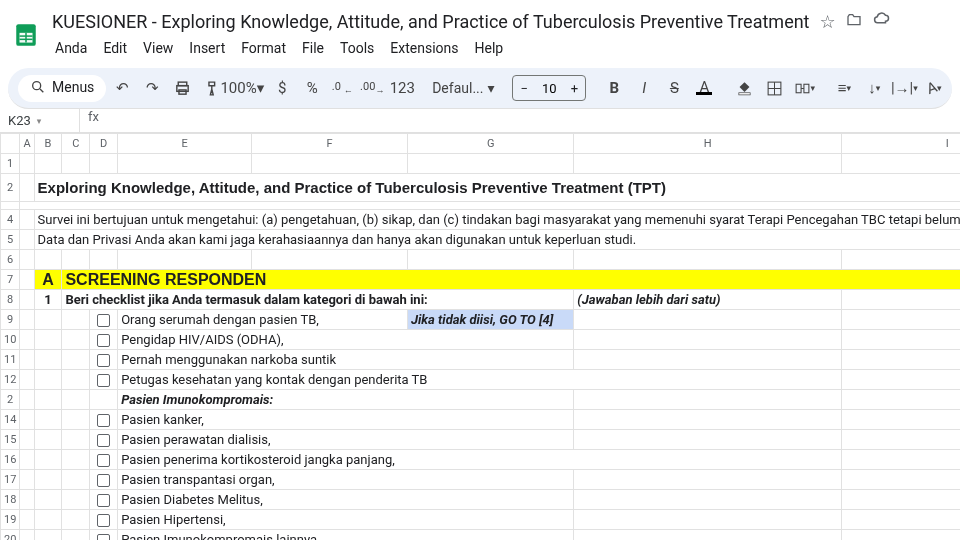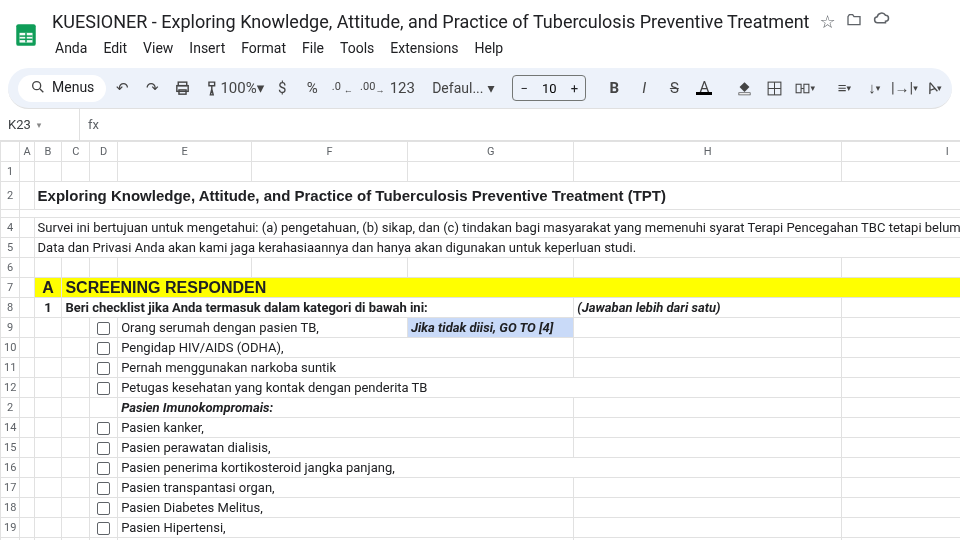--- a/index.html
+++ b/index.html
@@ -15,21 +15,21 @@
 .menu-item{padding:4px 7px;font-size:14px;color:#202124;border-radius:4px;cursor:pointer}
 .toolbar{display:flex;align-items:center;padding:6px 10px;gap:2px;border-bottom:1px solid #e0e0e0;margin:6px 8px 0 8px;background:#edf2fa;border-radius:24px}
 .tb-btn{min-width:28px;height:28px;display:flex;align-items:center;justify-content:center;border-radius:4px;color:#444;cursor:pointer;font-size:15px}
 .tb-sep{width:1px;height:20px;background:#c7c7c7;margin:0 4px}
 .menus-pill{background:#fff;border-radius:16px;padding:4px 12px;display:flex;align-items:flex-start;gap:6px;font-size:14px}
 .zoom-box{font-size:15px;padding:0 4px}
 .font-sel{display:flex;gap:4px;padding:0 6px;font-size:14px;min-width:70px}
 .size-box{display:flex;align-items:center;border:1px solid #747775;border-radius:4px;margin:0 2px}
 .size-box input{width:28px;border:none;text-align:center;font-size:13px;background:transparent;outline:none}
 .size-btn{width:22px;height:24px;display:flex;align-items:center;justify-content:center;cursor:pointer}
-.namebox-row{display:flex;align-items:center;border-bottom:1px solid #e0e0e0;height:32px}
+.namebox-row{display:flex;border-bottom:1px solid #e0e0e0;height:24px}
 .namebox{width:80px;padding:0 8px;font-size:13px;color:#3c4043;display:flex;align-items:center;gap:6px;border-right:1px solid #e0e0e0;height:100%}
 .fx{padding:0 8px;color:#5f6368;font-size:13px}
 .grid{overflow:auto;height:calc(540px - 132px);position:relative}
 table{border-collapse:collapse;table-layout:fixed}
 th,td{border:1px solid #e1e1e1;font-size:13px;color:#202124;height:20px;padding:0 3px;vertical-align:middle;white-space:nowrap;overflow:hidden}
 th{background:#fff;color:#5f6368;font-weight:400;font-size:11px;text-align:center;position:sticky}
 th.rowh{background:#fff;text-align:center;width:38px}
 thead th{top:0;z-index:2}
 .col-corner{width:38px}
 .col-A,.col-B,.col-C,.col-D{width:25px}

